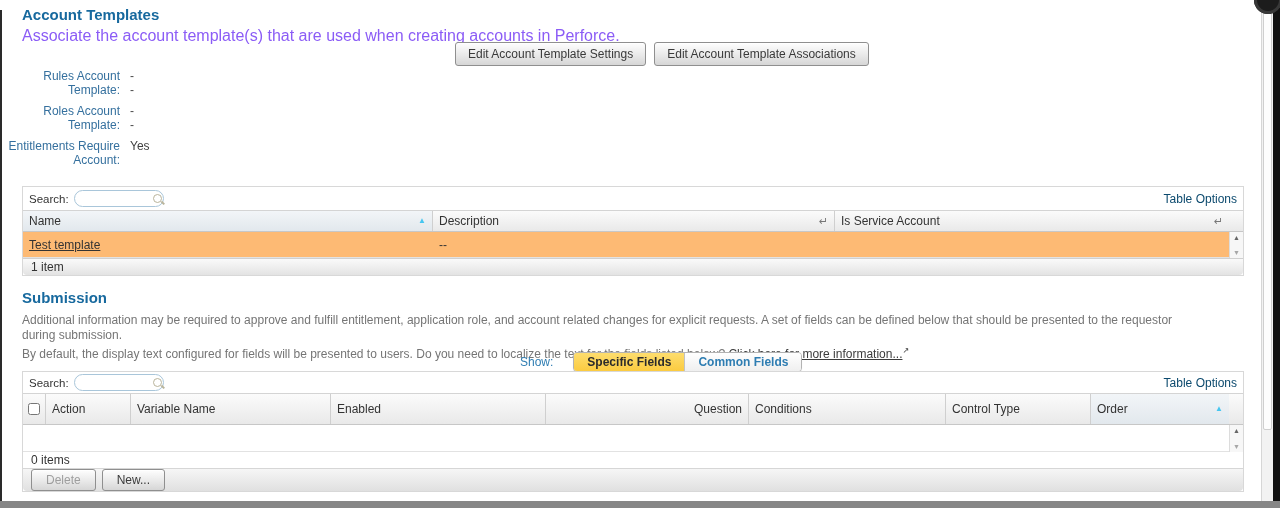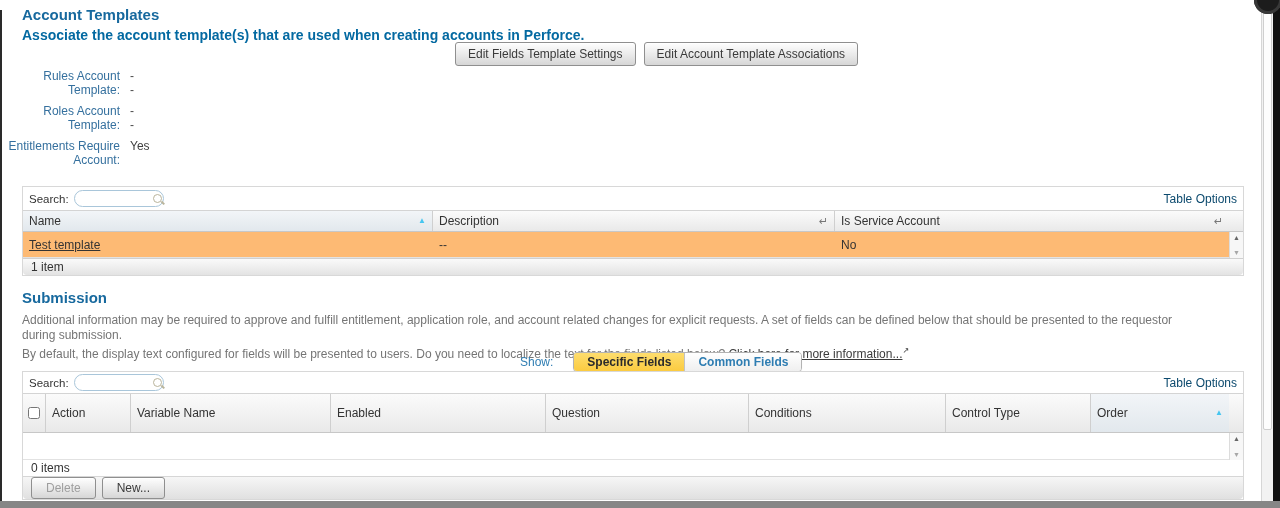--- a/index.html
+++ b/index.html
@@ -3,21 +3,21 @@
 <meta charset="utf-8">
 <style>
   * { margin:0; padding:0; box-sizing:border-box; }
   html,body { background:#fff; }
   #screen {
     position:relative; width:1280px; height:508px; overflow:hidden;
     font-family:"Liberation Sans", sans-serif; background:#fff; color:#333;
   }
   
   .section-title { position:absolute; font-size:15px; font-weight:bold; color:#17699e; }
-  .section-sub   { position:absolute; font-size:14px; color:#0369a1;font-weight:bold; }
+  .section-sub   { position:absolute; font-size:16px; color:#8b5cf6; }
   
   .btn {
     display:inline-block; font-family:inherit; font-size:12px; color:#3a3a3a;
     padding:4px 12px; border:1px solid #8f8f8f; border-radius:3px;
     background:linear-gradient(#fefefe, #e9e9e9 55%, #d6d6d6);
     box-shadow:inset 0 1px 0 rgba(255,255,255,.7); cursor:pointer; white-space:nowrap;
   }
   .btn.small { padding:3px 14px; }
   .btn.disabled { color:#9e9e9e; }
   #at-buttons { position:absolute; left:455px; top:42px; display:flex; gap:8px; }
@@ -79,21 +79,21 @@
   .count-strip { font-size:12px; color:#333; padding:1px 8px; background:#fff; }
   .btnbar {
     display:flex; align-items:center; gap:6px; padding:0 8px;
     background:linear-gradient(#f6f6f6,#e0e0e0);
     border-top:1px solid #d6d6d6; border-radius:0 0 4px 4px;
   }
   
   .t1c1{width:410px;} .t1c2{width:402px;} .t1c3{flex:1;}
   
   .t2cb{width:23px; justify-content:center; padding:0;}
-  .t2c1{width:85px;} .t2c2{width:200px;} .t2c3{width:215px;} .t2c4{width:203px;}
+  .t2c1{width:85px;} .t2c2{width:200px;} .t2c3{width:215px;} .t2c4{width:203px;justify-content:flex-end;}
   .t2c5{width:197px;} .t2c6{width:145px;} .t2c7{flex:1;}
   .hdr-checkbox { width:12px; height:12px; }
   
   #sub-para { position:absolute; left:22px; top:313px; width:1160px; font-size:12px; line-height:15px; color:#757575; }
   .more-link { color:#3c3c3c; text-decoration:underline; cursor:pointer; }
   .ext-icon { font-size:8px; color:#3c3c3c; vertical-align:super; }
   #show-row { position:absolute; left:520px; top:352px; display:flex; align-items:center; gap:20px; }
   .show-label { font-size:12px; color:#2e7db2; }
   .toggle-group {
     display:inline-flex; border:1px solid #b3b3b3; border-radius:4px; overflow:hidden;
@@ -112,21 +112,21 @@
 </style>
 </head>
 <body>
 
 <div id="screen">
 
   <h2 class="section-title" style="left:22px; top:6px;">Account Templates</h2>
   <div class="section-sub" style="left:22px; top:27px;">Associate the account template(s) that are used when creating accounts in Perforce.</div>
 
   <div id="at-buttons">
-    <button class="btn">Edit Fields Template Settings</button>
+    <button class="btn">Edit Account Template Settings</button>
     <button class="btn">Edit Account Template Associations</button>
   </div>
 
   <div class="field-row" style="top:69px;">
     <span class="field-label" style="top:0;">Rules Account Template:</span>
     <span class="field-value" style="top:0;">--</span>
   </div>
   <div class="field-row" style="top:104px;">
     <span class="field-label" style="top:0;">Roles Account Template:</span>
     <span class="field-value" style="top:0;">--</span>
@@ -157,21 +157,20 @@
       <div class="th t1c3" style="border-right:none;">
         <span>Is Service Account</span>
         <span class="hook">↵</span>
       </div>
       <div style="width:14px; background:linear-gradient(#fbfbfb,#e9e9e9);"></div>
     </div>
     <div style="display:flex; height:26px;">
       <div class="tbl-row" style="flex:1;">
         <div class="td t1c1"><span class="row-link">Test template</span></div>
         <div class="td t1c2">--</div>
-        <div class="td t1c3">No</div>
       </div>
       <div class="scroll-strip">
         <span class="scroll-arrow">▲</span>
         <span class="scroll-arrow dim">▼</span>
       </div>
     </div>
     <div class="tbl-footer" style="height:17px;">
       <span>1 item</span>
     </div>
   </div>
@@ -194,21 +193,21 @@
 
   <div class="panel" style="top:371px;">
     <div class="tbl-toolbar" style="height:21px;">
       <div class="search-wrap">
         <span class="search-label">Search:</span>
         <input class="search-input" type="text" style="">
         <span class="search-icon"></span>
       </div>
       <span class="table-options">Table Options</span>
     </div>
-    <div class="tbl-header" style="height:40px;">
+    <div class="tbl-header" style="height:32px;">
       <div class="th t2cb">
         <input type="checkbox" class="hdr-checkbox" style="">
       </div>
       <div class="th t2c1">
         <span>Action</span>
       </div>
       <div class="th t2c2">
         <span>Variable Name</span>
       </div>
       <div class="th t2c3">

